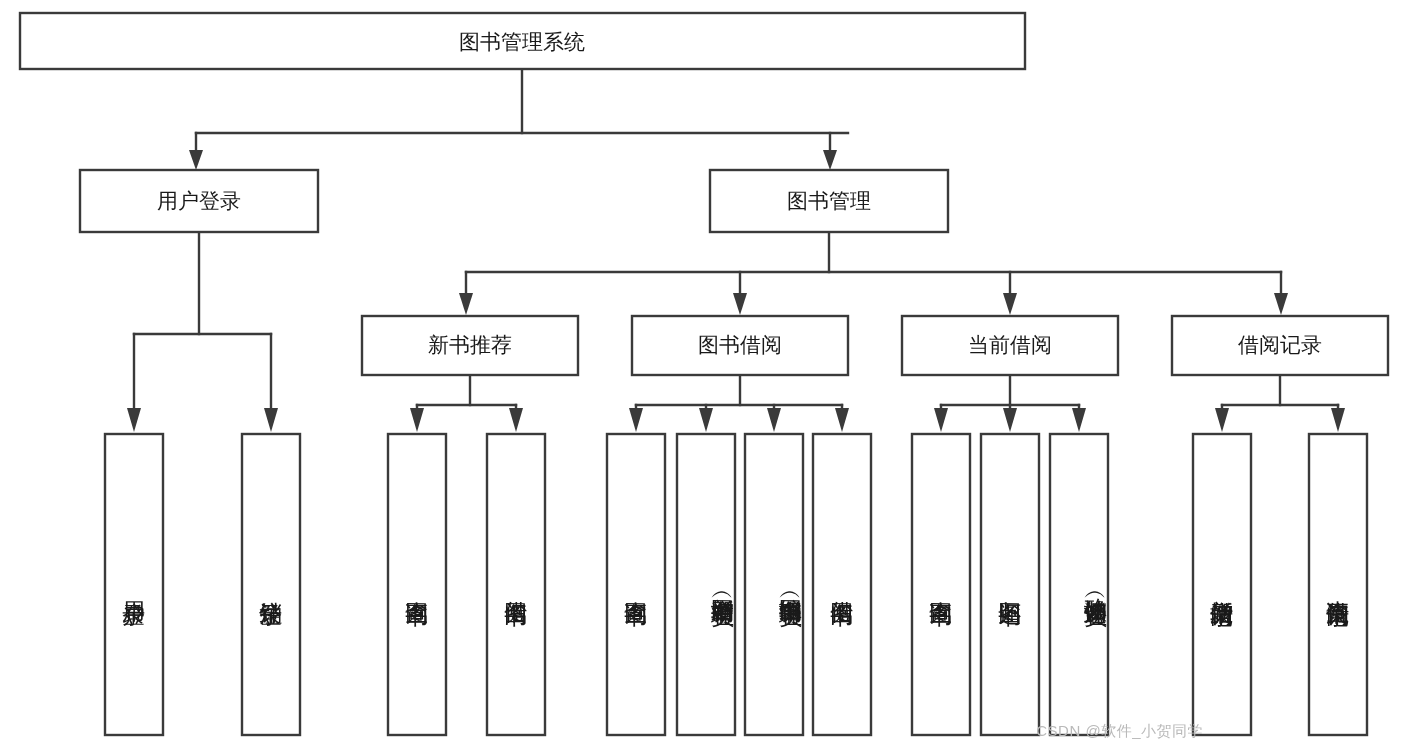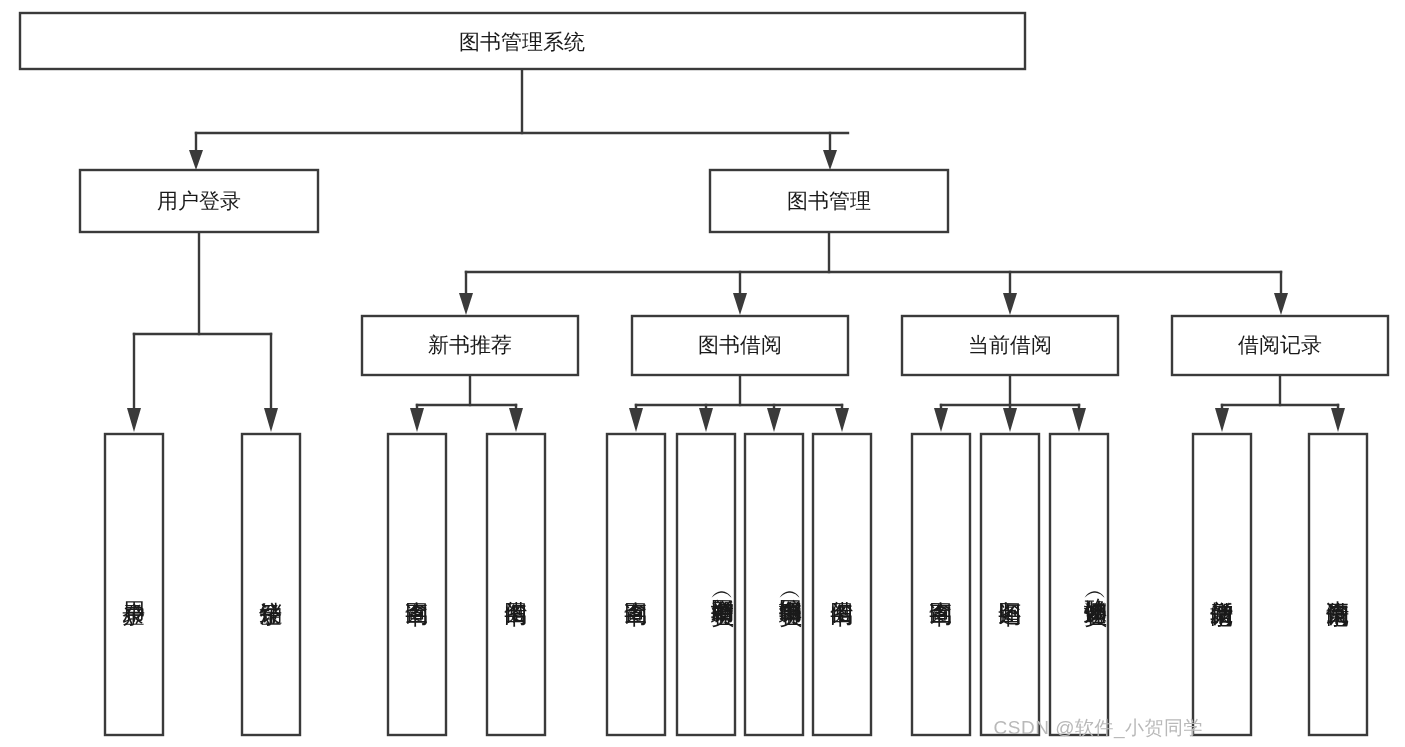--- a/index.html
+++ b/index.html
@@ -68,21 +68,21 @@
     position: absolute;
     display: flex;
     align-items: center;
     justify-content: center;
   }
   .watermark {
     position: absolute;
     right: 8px;
     bottom: 6px;
     font-family: "Liberation Sans", "DejaVu Sans", sans-serif;
-    font-size: 19px;
+    font-size: 15px;
     color: #b9b9b9;
     letter-spacing: 0.5px;
     white-space: nowrap;
     user-select: none;
   }
 </style>
 </head>
 <body>
 
 <div id="diagram-root">

